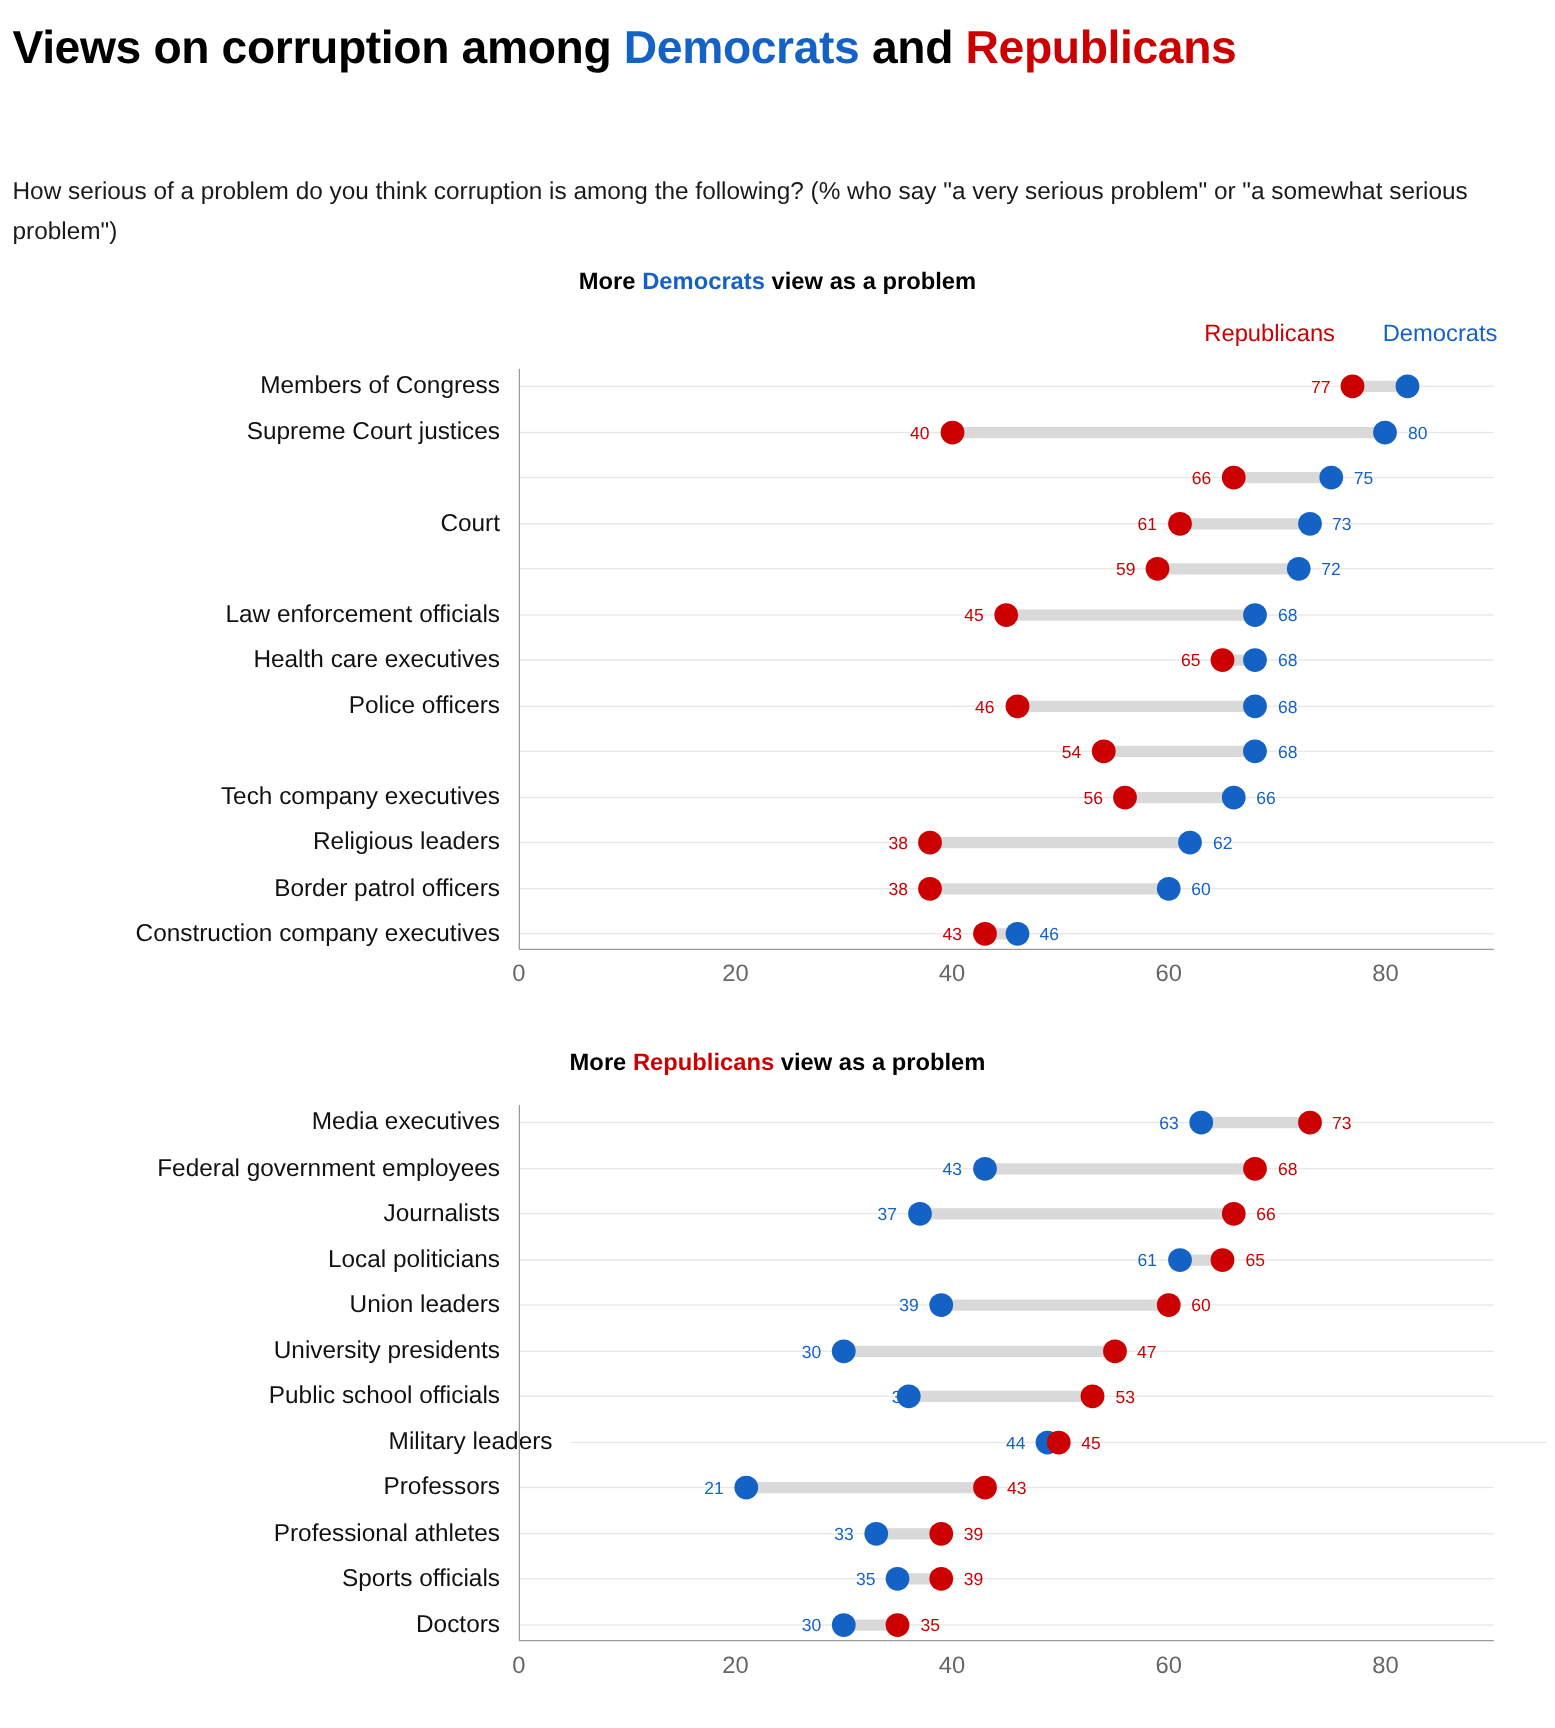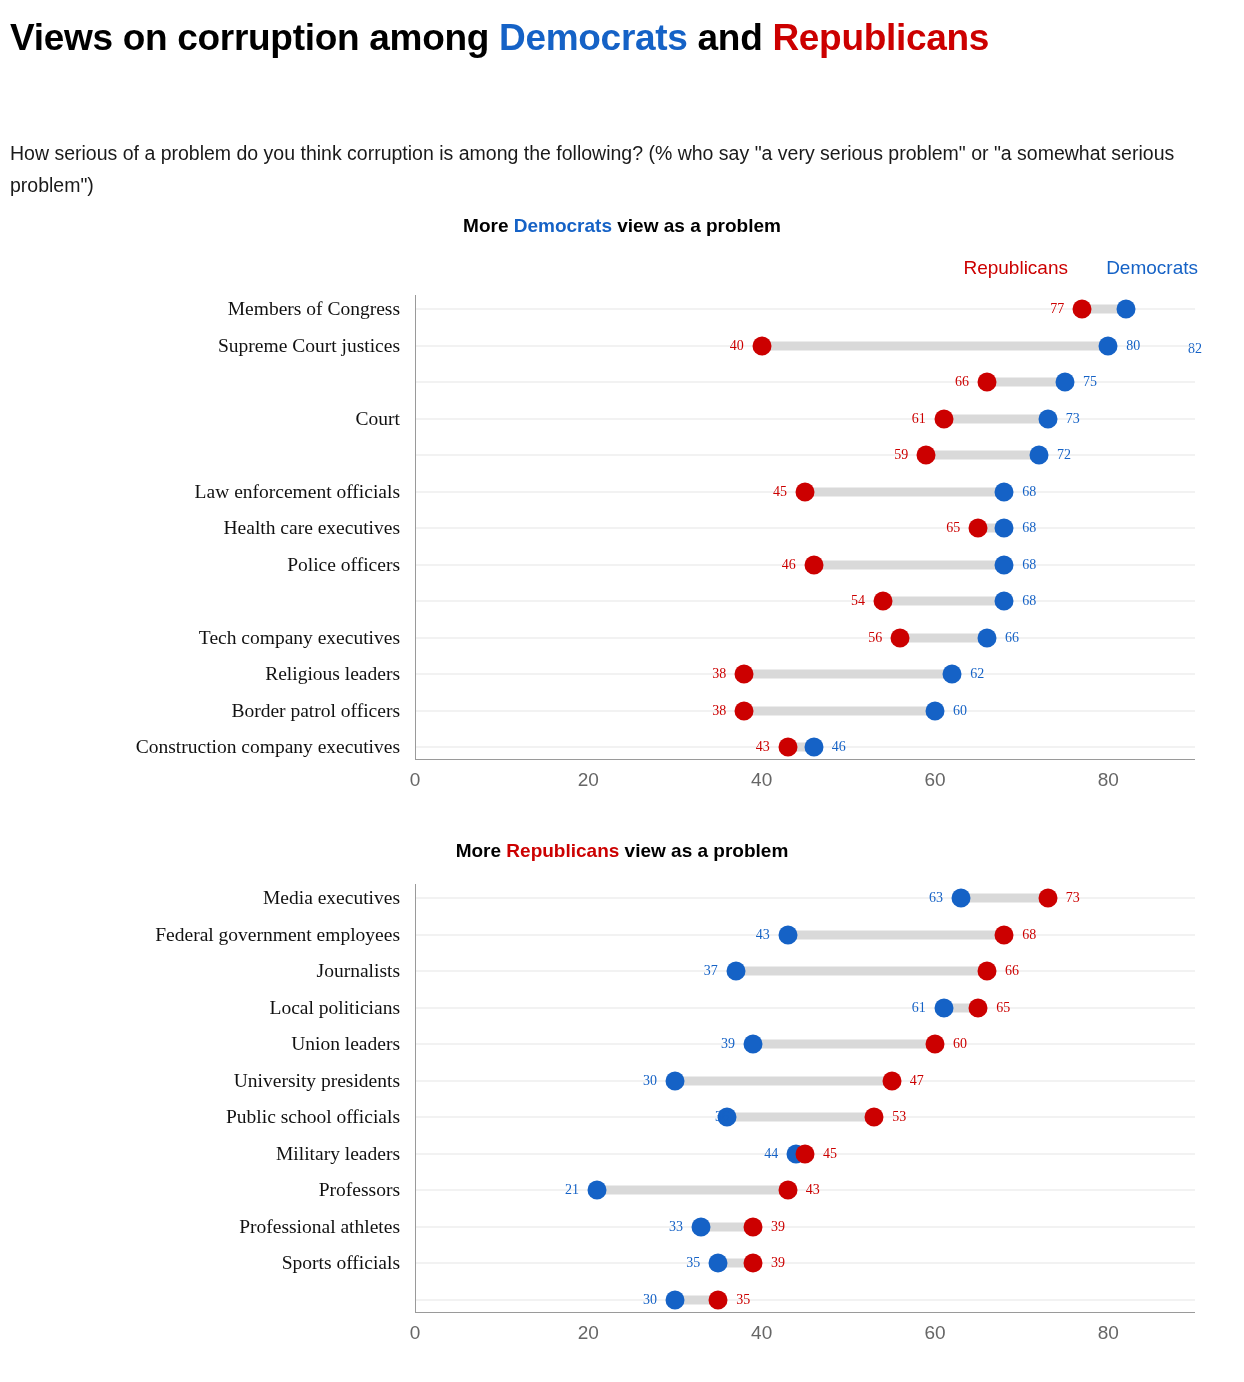--- a/index.html
+++ b/index.html
@@ -77,21 +77,20 @@
     position: absolute;
     left: 0;
     top: 0;
     width: 1244px;
   }
   .row {
     position: absolute;
     left: 0;
     width: 1103px;
     height: 36.5px;
-    font-family: Liberation Serif, serif;
   }
   .row-label {
     position: absolute;
     left: 0;
     top: 50%;
     transform: translateY(-50%);
     width: 400px;
     text-align: right;
     font-size: 19.5px;
     color: #111;
@@ -168,21 +167,21 @@
     <div class="series-legend legend-rep">Republicans</div>
     <div class="series-legend legend-dem">Democrats</div>
     <div class="plot" id="plot-dem">
         <div class="row" style="top: 76px;">
           <div class="row-label">Members of Congress</div>
           <div class="rowline" style="left: 415px; width: 780px;"></div>
           <div class="connector" style="left: 1082.33px; width: 43.3333px;"></div>
           <div class="dot rep" style="left: 1082.33px;"></div>
           <div class="val rep" style="left: 1064.33px; transform: translate(-100%, -50%);">77</div>
           <div class="dot dem" style="left: 1125.67px;"></div>
-          <div class="val dem" style="left: 1188px; margin-top: 40px;">82</div>
+          <div class="val dem" style="left: 1117px;">82</div>
         </div>
         <div class="row" style="top: 112.5px;">
           <div class="row-label">Supreme Court justices</div>
           <div class="rowline" style="left: 415px; width: 780px;"></div>
           <div class="connector" style="left: 761.667px; width: 346.667px;"></div>
           <div class="dot rep" style="left: 761.667px;"></div>
           <div class="val rep" style="left: 743.667px; transform: translate(-100%, -50%);">40</div>
           <div class="dot dem" style="left: 1108.33px;"></div>
           <div class="val dem" style="left: 1126.33px;">80</div>
         </div>
@@ -353,21 +352,21 @@
         </div>
         <div class="row" style="top: 259px;">
           <div class="row-label">Public school officials</div>
           <div class="rowline" style="left: 415px; width: 780px;"></div>
           <div class="connector" style="left: 727px; width: 147.333px;"></div>
           <div class="dot dem" style="left: 727px;"></div>
           <div class="val dem" style="left: 729px; transform: translate(-100%, -50%); text-align: right;">36</div>
           <div class="dot rep" style="left: 874.333px;"></div>
           <div class="val rep" style="left: 892.333px;">53</div>
         </div>
-        <div class="row" style="top: 295.5px;">
+        <div class="row" style="top: 295.5px; margin-left: 42px;">
           <div class="row-label">Military leaders</div>
           <div class="rowline" style="left: 415px; width: 780px;"></div>
           <div class="connector" style="left: 796.333px; width: 8.66667px;"></div>
           <div class="dot dem" style="left: 796.333px;"></div>
           <div class="val dem" style="left: 778.333px; transform: translate(-100%, -50%);">44</div>
           <div class="dot rep" style="left: 805px;"></div>
           <div class="val rep" style="left: 823px;">45</div>
         </div>
         <div class="row" style="top: 332px;">
           <div class="row-label">Professors</div>
@@ -390,20 +389,21 @@
         <div class="row" style="top: 405px;">
           <div class="row-label">Sports officials</div>
           <div class="rowline" style="left: 415px; width: 780px;"></div>
           <div class="connector" style="left: 718.333px; width: 34.6667px;"></div>
           <div class="dot dem" style="left: 718.333px;"></div>
           <div class="val dem" style="left: 700.333px; transform: translate(-100%, -50%);">35</div>
           <div class="dot rep" style="left: 753px;"></div>
           <div class="val rep" style="left: 771px;">39</div>
         </div>
         <div class="row" style="top: 441.5px;">
+          <div class="row-label">Doctors</div>
           <div class="rowline" style="left: 415px; width: 780px;"></div>
           <div class="connector" style="left: 675px; width: 43.3333px;"></div>
           <div class="dot dem" style="left: 675px;"></div>
           <div class="val dem" style="left: 657px; transform: translate(-100%, -50%);">30</div>
           <div class="dot rep" style="left: 718.333px;"></div>
           <div class="val rep" style="left: 736.333px;">35</div>
         </div>
         <div class="y-axis" style="left: 415px; top: 44px; height: 427.75px;"></div>
         <div class="axis-line" style="left: 415px; top: 471.75px; width: 780px;"></div>
         <div class="axis-tick-label" style="left: 415px; top: 481.75px;">0</div>

